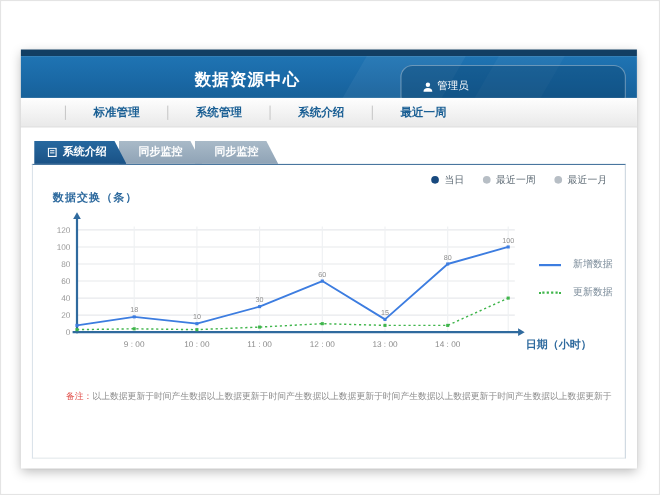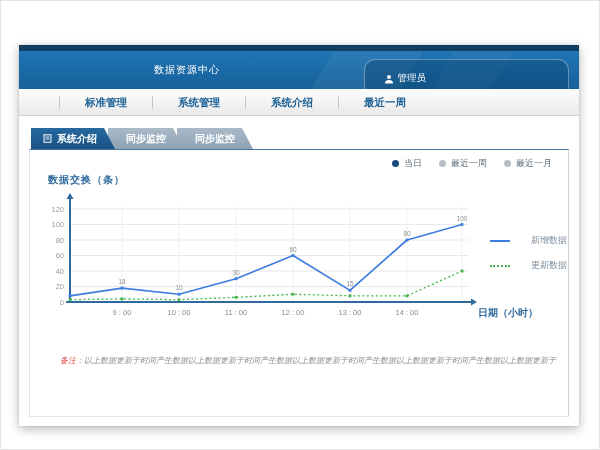--- a/index.html
+++ b/index.html
@@ -10,21 +10,21 @@
             background:#fff; box-shadow:0 3px 10px rgba(0,0,0,.28), 0 0 2px rgba(0,0,0,.15); }
 
   
   .topstrip { height:6px; background:#123e63; }
   .header { position:relative; height:38px; background:linear-gradient(180deg,#1f74b3 0%,#1a68a5 60%,#176199 100%); overflow:hidden; }
   .streak { position:absolute; top:-10px; width:90px; height:70px; background:rgba(255,255,255,.05); transform:skewX(-30deg); }
   .streak.s1 { left:300px; } .streak.s2 { left:420px; width:60px; background:rgba(255,255,255,.04); }
   .logo { position:absolute; left:28px; top:3px; color:#fff; text-align:center; line-height:1.05; }
   .logo .l1 { font-size:17px; font-weight:bold; font-style:italic; letter-spacing:.5px; }
   .logo .l2 { font-size:12px; font-weight:bold; letter-spacing:2px; }
-  .app-title { position:absolute; left:135px; top:12px; color:#fff; font-size:10px; letter-spacing:1px; }
+  .app-title { position:absolute; left:158px; top:12px; color:#fff; font-size:15px; letter-spacing:1px;font-weight:bold; }
   .user-pill { position:absolute; right:10px; top:8px; height:39px; display:flex; align-items:center;
                background:rgba(10,60,100,.35); border:1px solid rgba(255,255,255,.35); border-radius:11px; padding:0 10px; }
   .user-item { display:flex; align-items:center; gap:4px; color:#fff; font-size:9.5px; padding:0 9px; cursor:pointer; }
   .user-item + .user-item { border-left:1px solid rgba(255,255,255,.22);margin-top:36px; }
   .uicon { width:10px; height:10px; display:block; }
 
   
   .nav { height:27px; background:linear-gradient(180deg,#fefefe,#e9e9e9); border-bottom:1px solid #d2d2d2;
          display:flex; align-items:center; padding-left:40px; }
   .nav-item { width:92px; text-align:center; font-size:10.5px; font-weight:bold; color:#1a5f94; cursor:pointer; line-height:26px; }
@@ -45,27 +45,27 @@
   .filters { position:absolute; top:7px; right:16px; display:flex; gap:17px; }
   .filter { display:flex; align-items:center; gap:5px; font-size:9px; color:#5d6a74; cursor:pointer; }
   .dot { width:7px; height:7px; border-radius:50%; background:#b7bec5; }
   .filter.sel .dot { background:#17497e; }
 
   .ylabel { position:absolute; left:18px; top:23px; font-size:10px; font-weight:bold; color:#2e6a9e; letter-spacing:1px;font-family:Liberation Mono, monospace; }
   .xtitle { position:absolute; left:448px; top:156px; font-size:10px; font-weight:bold; color:#2e6a9e; }
   #chart-svg { position:absolute; left:12px; top:34px; }
 
   .legend { position:absolute; left:460px; top:84px; }
-  .lg-row { display:flex; align-items:center; gap:21px; margin-bottom:12px; }
+  .lg-row { display:flex; align-items:center; gap:11px; margin-bottom:12px; }
   .lg-line { width:20px; height:0; }
   .lg-line.solid { border-top:2px solid #3d7de0; }
   .lg-line.dotted { border-top:2px dotted #3fb54b; }
   .lg-txt { font-size:9px; color:#7d8d9b; }
 
-  .footnote { position:absolute; left:30px; top:205px; font-size:8px; color:#8c8c8c; white-space:nowrap;font-style:italic; }
+  .footnote { position:absolute; left:30px; top:205px; font-size:8px; color:#8c8c8c; white-space:nowrap; }
   .footnote .red { color:#e04a45; }
 </style>
 </head>
 <body>
 
 <div class="stage">
   <div class="window">
 
     <div class="topstrip"></div>
 

